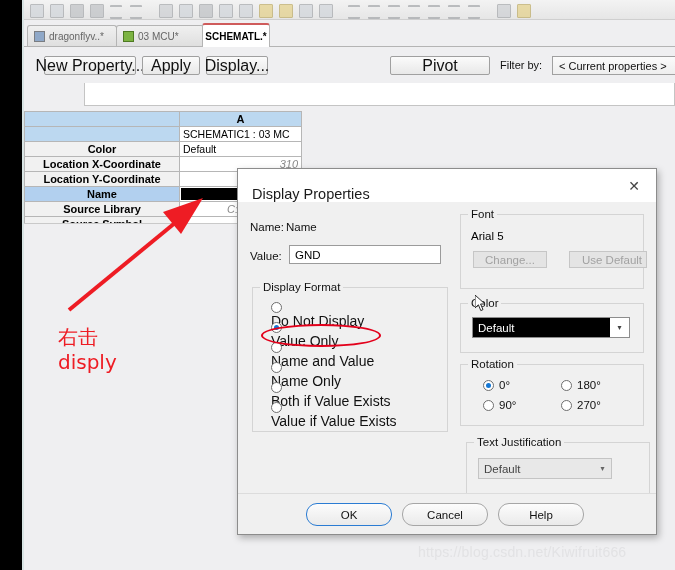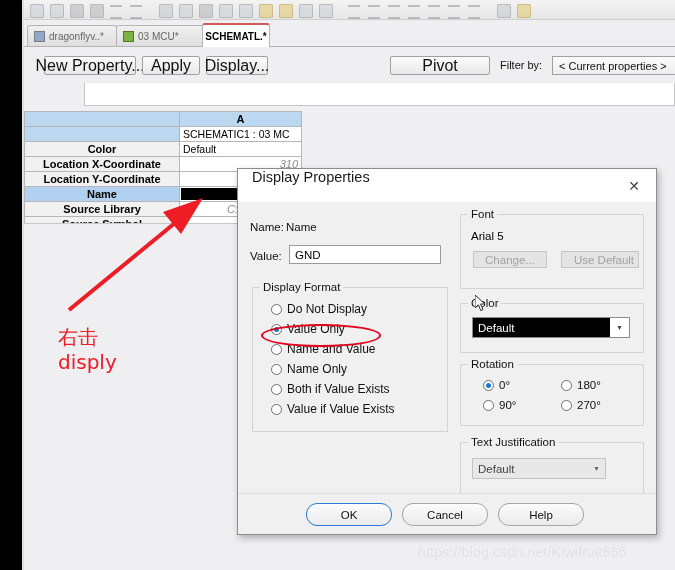--- a/index.html
+++ b/index.html
@@ -161,21 +161,21 @@
 
   
   #dialog {
     position: absolute; left: 237px; top: 168px; width: 420px; height: 367px;
     background: #f0f0f0;
     border: 1px solid #8c8c8c;
     box-shadow: 2px 3px 7px rgba(0,0,0,.28);
   }
   #dlg-title {
     position: absolute; left: 0; top: 0; width: 418px; height: 33px;
-    background: #fff; display: flex; align-items: flex-start;
+    background: #fff; display: flex; align-items: flex-end;
   }
   #dlg-title-text {
     margin-left: 14px; font-size: 14.5px; color: #1a1a1a;
   }
   #dlg-close {
     position: absolute; right: 0; top: 0; width: 44px; height: 33px;
     display: flex; align-items: center; justify-content: center;
     font-size: 14px; color: #444; cursor: default;
   }
   #dlg-body {
@@ -197,22 +197,22 @@
   .group {
     position: absolute; border: 1px solid #d4d4d4; background: transparent;
   }
   .group-title {
     position: absolute; top: -7px; left: 7px; padding: 0 3px;
     background: #f0f0f0; font-size: 11.5px; color: #111;
   }
 
   #grp-format { left: 14px; top: 85px; width: 196px; height: 145px; }
   .radio-row {
-    position: absolute; left: 18px; display: flex; align-items: center;
-    font-size: 12px; color: #111; white-space: nowrap;
+    position: absolute; left: 18px; display: flex; align-items: flex-start;
+    font-size: 14px; color: #111; white-space: nowrap; flex-direction: column;
   }
   .radio {
     width: 11px; height: 11px; border-radius: 50%;
     border: 1px solid #6e6e6e; background: #fff;
     margin-right: 5px; position: relative; flex: 0 0 auto;
   }
   .radio.on::after {
     content: ""; position: absolute; left: 2px; top: 2px;
     width: 5px; height: 5px; border-radius: 50%; background: #1477d4;
   }
@@ -224,21 +224,21 @@
 
   #grp-font { left: 222px; top: 12px; width: 184px; height: 75px; }
   #font-name { position: absolute; left: 10px; top: 15px; font-size: 11.5px; }
   .dbtn {
     position: absolute; top: 36px; height: 17px;
     background: #e4e4e4; border: 1px solid #c6c6c6;
     color: #a2a2a2; font-size: 11.5px;
     display: flex; align-items: center; justify-content: center;
   }
   #btn-change { left: 12px; width: 74px; }
-  #btn-usedef { left: 100px; width: 78px; padding-left: 8px; }
+  #btn-usedef { left: 108px; width: 78px; padding-left: 8px; }
 
   #grp-color { left: 222px; top: 101px; width: 184px; height: 50px; }
   #color-combo {
     position: absolute; left: 11px; top: 13px; width: 158px; height: 21px;
     background: #000; border: 1px solid #8d8d8d;
     display: flex; align-items: center;
   }
   #color-combo-text {
     color: #fff; font-size: 11.5px; padding-left: 5px; flex: 1 1 auto;
   }
@@ -251,21 +251,21 @@
   #grp-rot { left: 222px; top: 162px; width: 184px; height: 62px; }
   .rot-row {
     position: absolute; display: flex; align-items: center;
     font-size: 11.5px; color: #111;
   }
   #rot0   { left: 22px; top: 14px; }
   #rot180 { left: 100px; top: 14px; }
   #rot90  { left: 22px; top: 34px; }
   #rot270 { left: 100px; top: 34px; }
 
-  #grp-just { left: 222px; top: 240px; width: 184px; height: 52px; }
+  #grp-just { left: 228px; top: 240px; width: 184px; height: 52px; }
   #just-combo {
     position: absolute; left: 11px; top: 15px; width: 134px; height: 21px;
     background: #e8e8e8; border: 1px solid #c4c4c4;
     display: flex; align-items: center; font-size: 11.5px; color: #444;
   }
   #just-combo-text { padding-left: 5px; flex: 1 1 auto; }
   #just-combo-arrow {
     width: 17px; text-align: center; font-size: 8px; color: #666; flex: 0 0 auto;
   }
 

